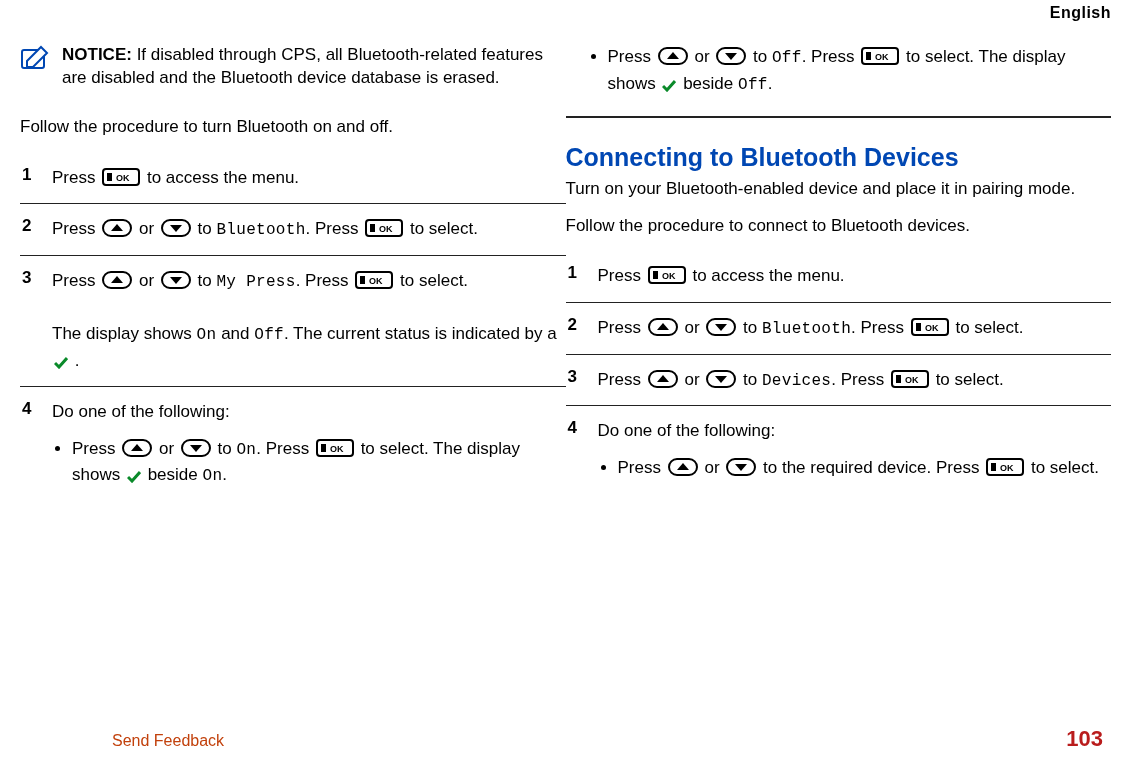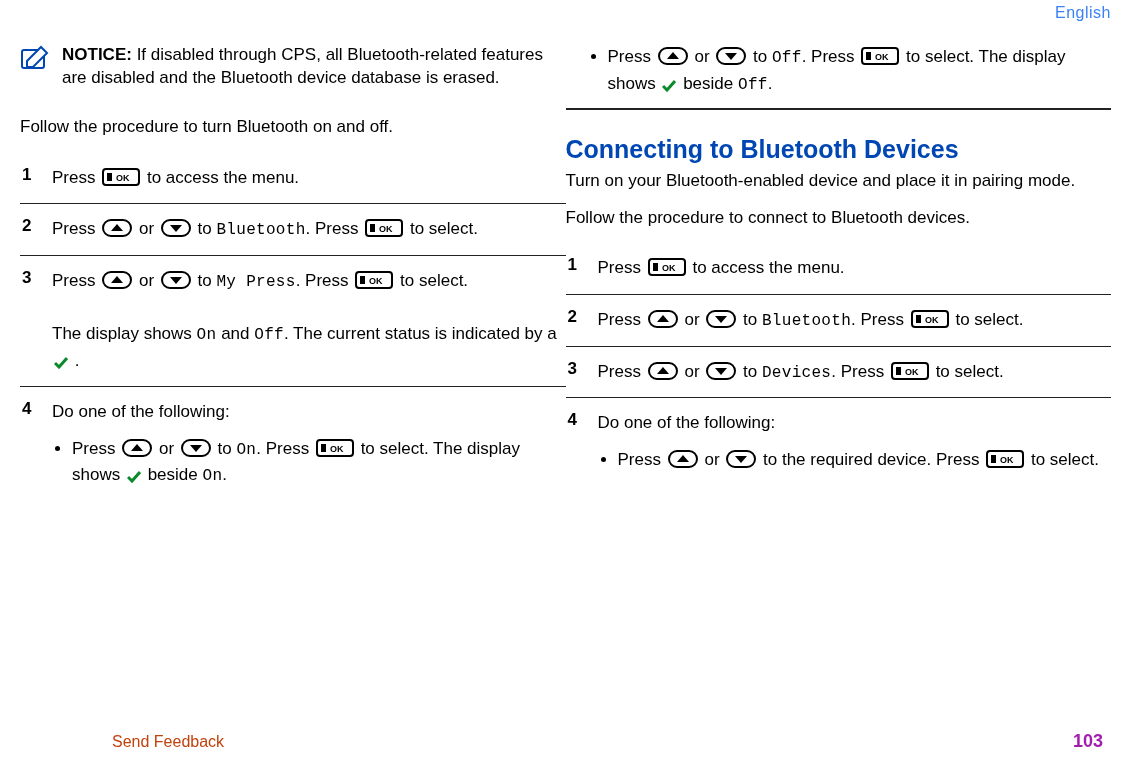--- a/index.html
+++ b/index.html
@@ -11,22 +11,22 @@
     font-family: Arial, Helvetica, sans-serif;
     font-size: 17px;
     color: #000;
     background: #fff;
     position: relative;
   }
   .header {
     position: absolute;
     top: 4px;
     right: 20px;
-    color: #3b82f6;
-    font-weight: normal;
+    color: #000000;
+    font-weight: bold;
     font-size: 16px;
     letter-spacing: 0.5px;
   }
   .content {
     display: flex;
     padding: 44px 20px 0 20px;
   }
   .column {
     flex: 1;
     min-width: 0;
@@ -69,21 +69,21 @@
     top: 9px;
     font-weight: bold;
   }
   ul.bullets {
     list-style: disc;
     padding-left: 20px;
     margin: 10px 0 0 0;
   }
   ul.bullets > li { margin-bottom: 6px; line-height:1.55; }
   .col2-lead {
-    margin-bottom: 10px;
+    margin-bottom: 18px;
   }
   .col2-lead-hr {
     border: none;
     border-top: 2px solid #222;
     margin: 10px 0 24px 0;
   }
   .mono {
     font-family: "Courier New", monospace;
     font-size: 16px;
     letter-spacing: 0.3px;
@@ -102,23 +102,23 @@
     padding: 0 28px 0 112px;
     display: flex;
     justify-content: space-between;
     align-items: baseline;
   }
   .feedback {
     color: #c2410c;
     font-size: 16px;
   }
   .pagenum {
-    color: #a21caf;
+    color: #b91c1c;
     font-weight: bold;
-    font-size: 18px;
+    font-size: 22px;
   }
 </style>
 </head>
 <body>
 
 <div class="header">English</div>
 
 <div class="content">
 
   <div class="column">

